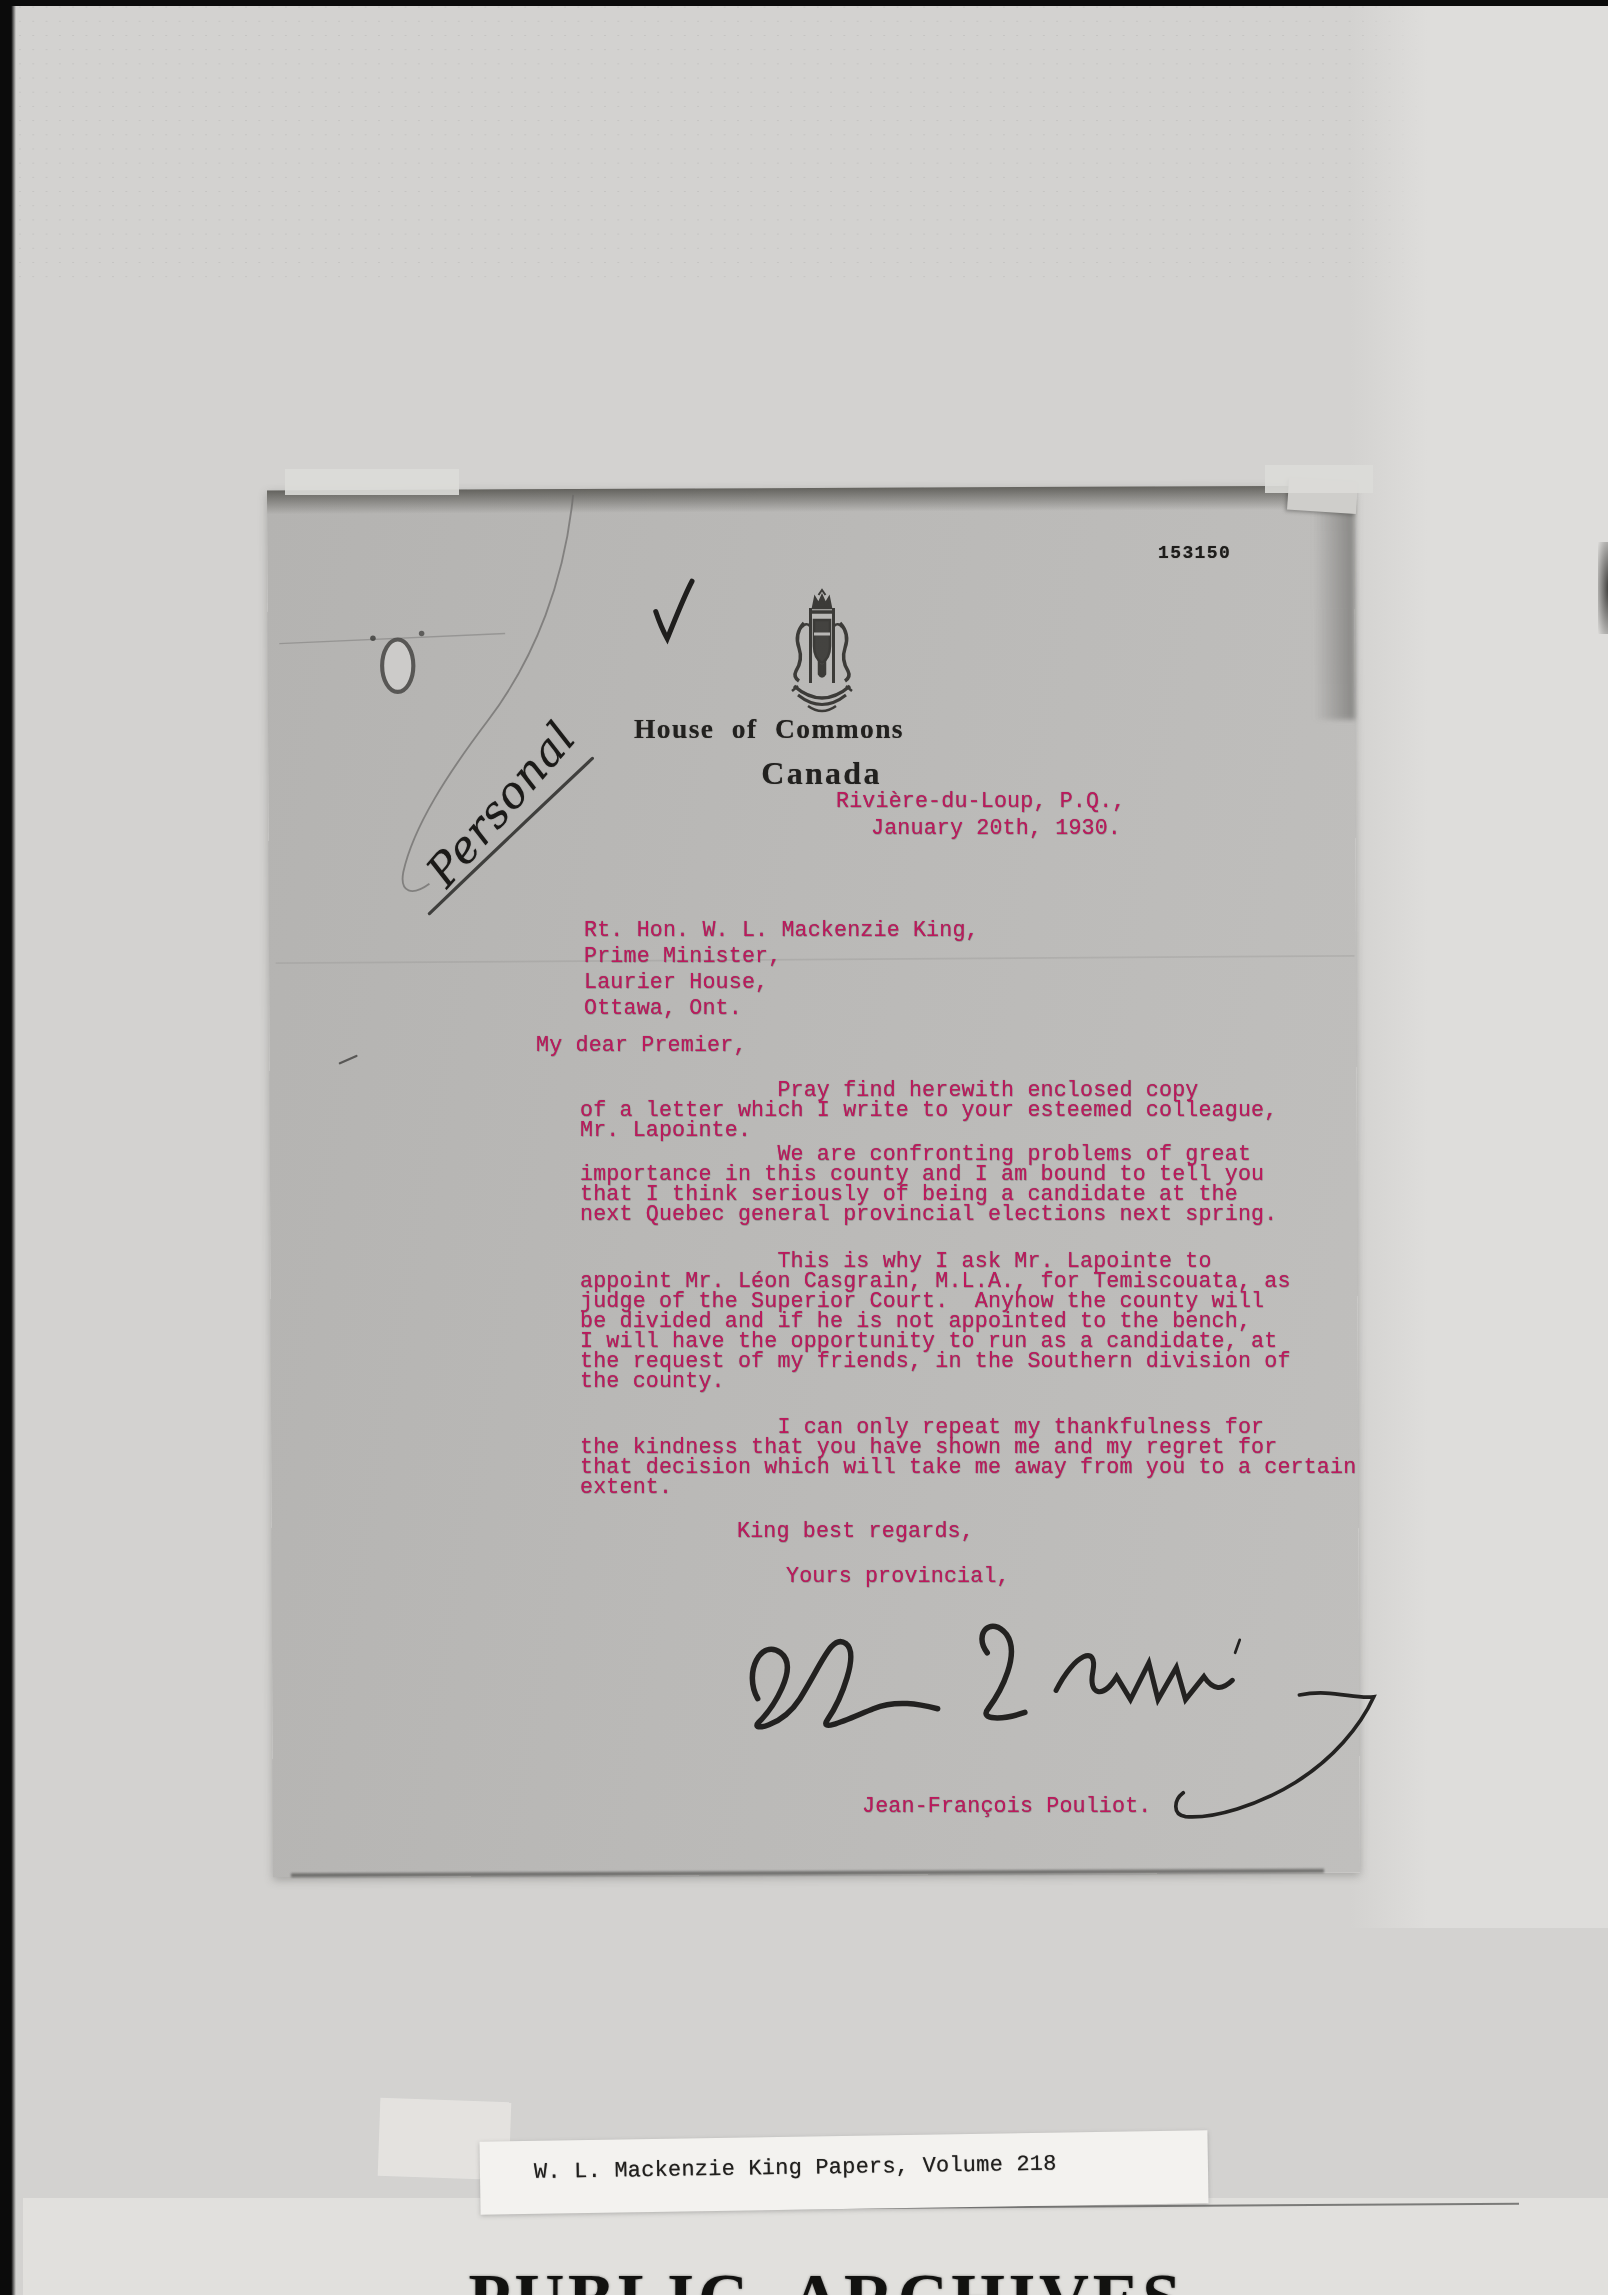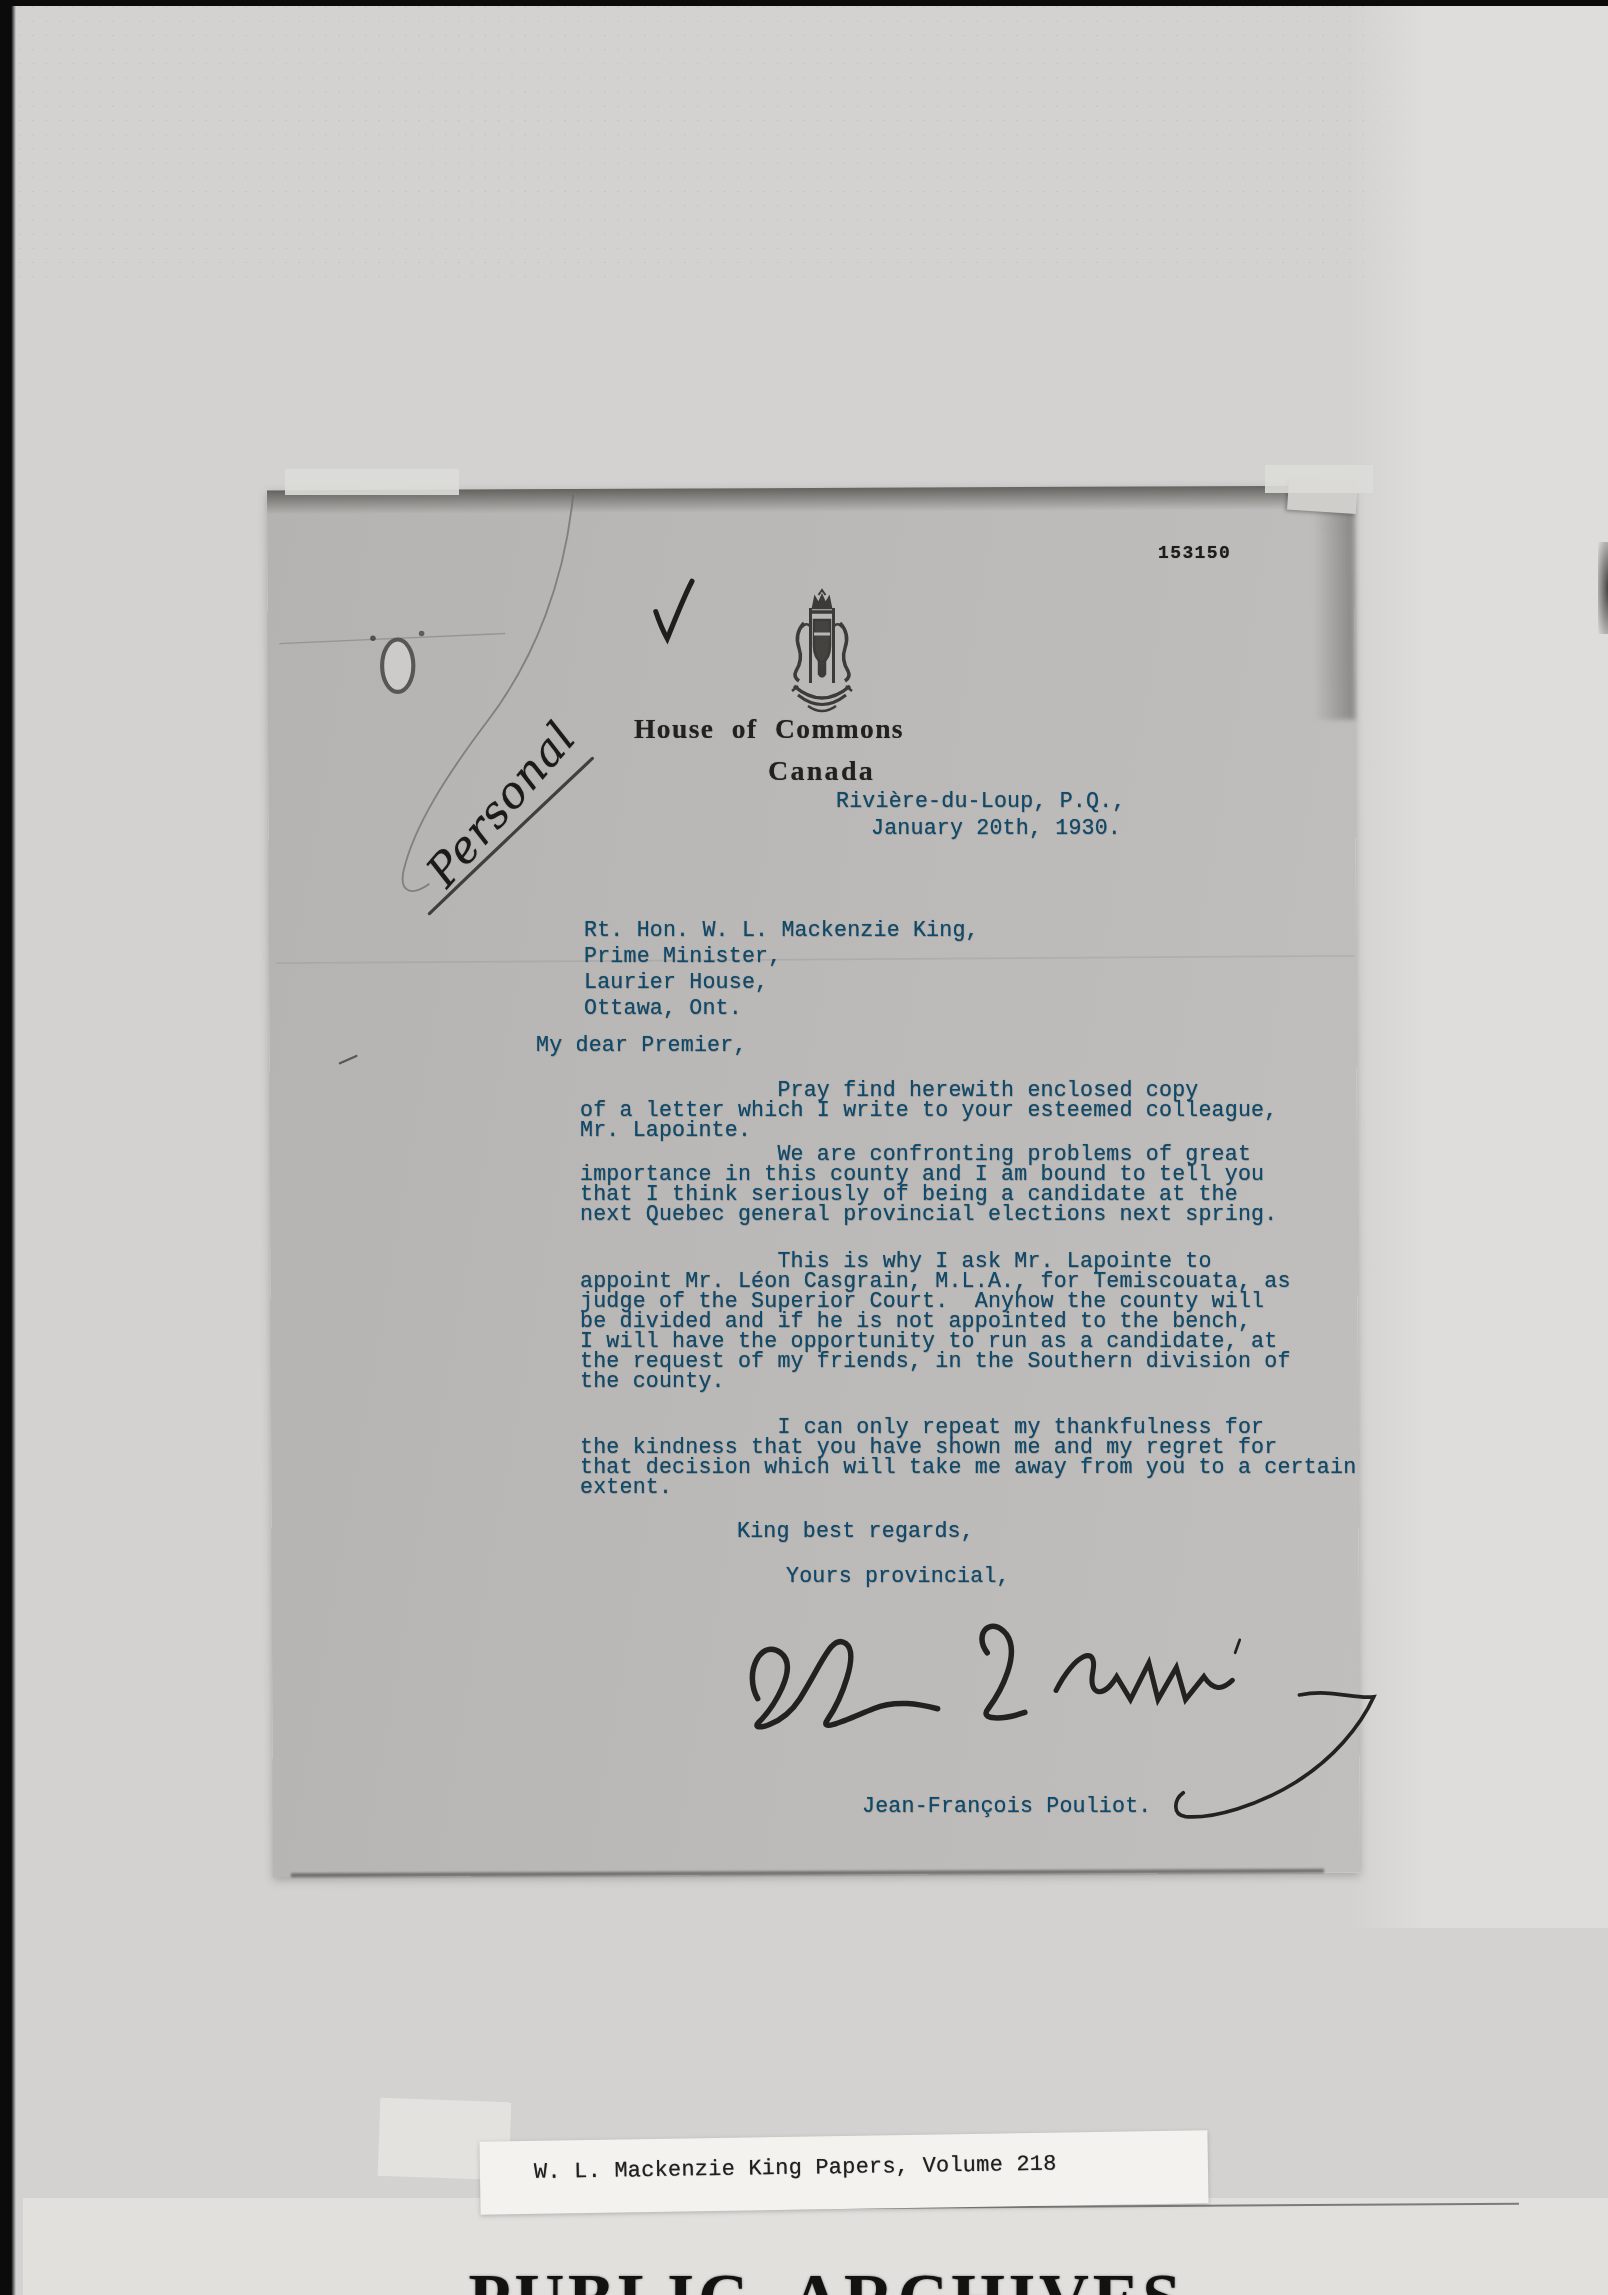--- a/index.html
+++ b/index.html
@@ -6,21 +6,21 @@
   body{
     width:1609px;height:2593px;position:relative;overflow:hidden;
     background:#d3d2d0;
     font-family:"Liberation Sans", sans-serif;
   }
   .abs{position:absolute;}
   .pre{white-space:pre;margin-left:48px;}
   
   .tw{
     font-family:"Liberation Mono","DejaVu Sans Mono",monospace;
-    font-size:21.6px;line-height:20px;color:#0c4a6e;
+    font-size:21.6px;line-height:20px;color:#be185d;
     text-shadow:0 0 0.9px rgba(38,37,35,.55),0.5px 0.5px 0 rgba(38,37,35,.18);
     letter-spacing:0.2px;
   }
   .tw-big{
     font-family:"Liberation Mono","DejaVu Sans Mono",monospace;
     font-size:18px;color:#1e1d1b;font-weight:bold;letter-spacing:1.4px;
     text-shadow:0 0 0.9px rgba(30,30,28,.6);
   }
   .letterhead{
     font-family:"Liberation Serif","DejaVu Serif",serif;
@@ -112,21 +112,21 @@
     <path d="M40 78 Q48 68 56 76" stroke-width="5"></path>
     <path d="M120 78 Q112 68 104 76" stroke-width="5"></path>
     <path d="M24 196 Q80 244 136 196" stroke-width="7"></path>
     <path d="M32 214 Q80 252 128 214" stroke-width="6"></path>
     <path d="M20 206 L32 196 M140 206 L128 196" stroke-width="5"></path>
     <path d="M52 236 Q80 256 108 236" stroke-width="5"></path>
   </g>
 </svg>
 
 <div class="abs letterhead" style="left:634px;top:713px;width:376px;text-align:left;font-size:27.5px;letter-spacing:1.4px;word-spacing:9.2px;">House of Commons</div>
-<div class="abs letterhead" style="left:679px;top:755px;width:285px;text-align:center;font-size:28px;letter-spacing:2.3px;">Canada</div>
+<div class="abs letterhead" style="left:679px;top:755px;width:285px;text-align:center;font-size:32px;letter-spacing:2.3px;">Canada</div>
 
 <div class="abs tw" style="left:836px;top:791px;">Rivière-du-Loup, P.Q.,</div>
 <div class="abs tw" style="left:871px;top:818px;">January 20th, 1930.</div>
 
 <div class="abs tw pre" style="left:536px;top:917px;line-height:26px;">Rt. Hon. W. L. Mackenzie King,
 Prime Minister,
 Laurier House,
 Ottawa, Ont.</div>
 
 <div class="abs tw" style="left:536px;top:1035px;">My dear Premier,</div>

